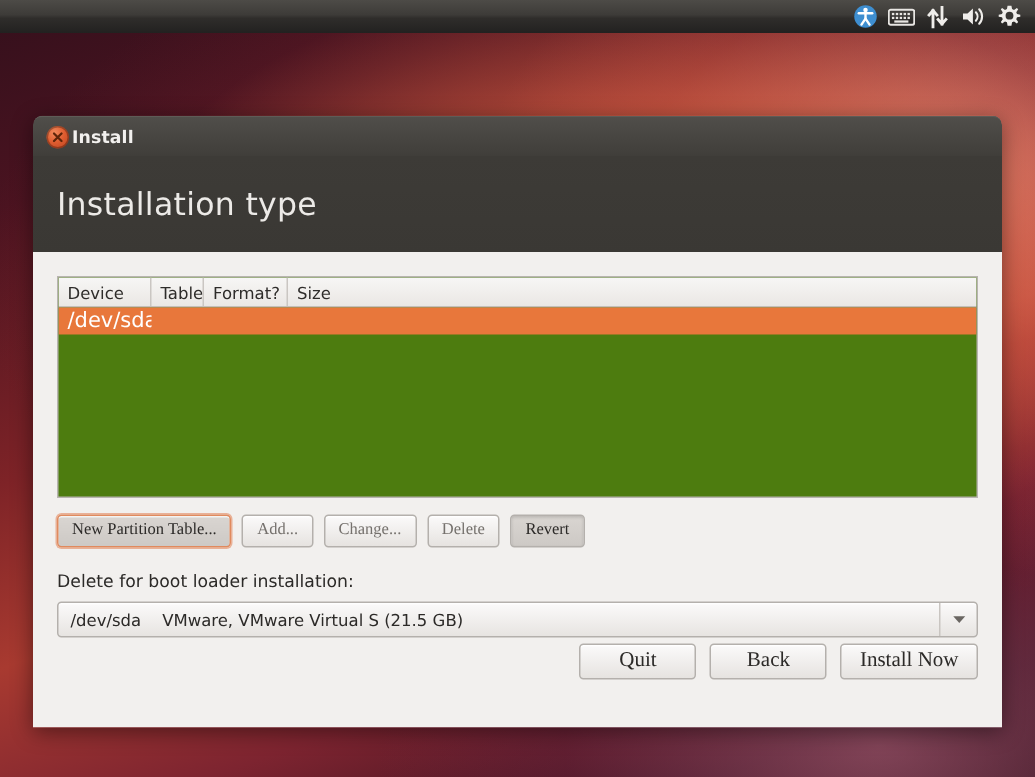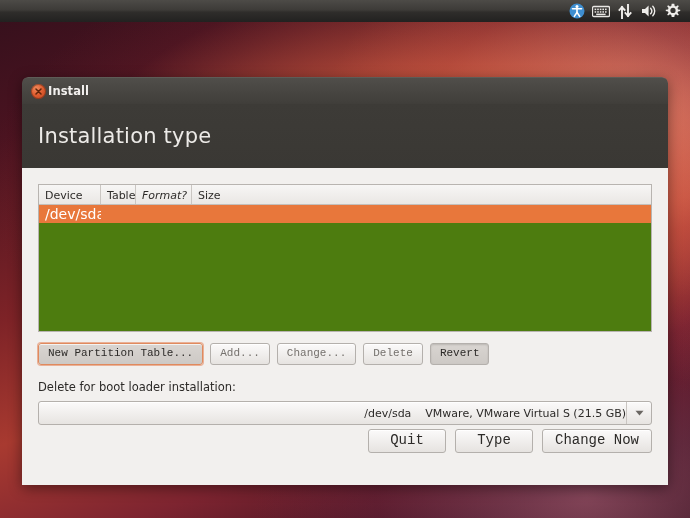--- a/index.html
+++ b/index.html
@@ -136,21 +136,21 @@
     box-sizing: border-box;
     border-right: 1px solid #cac6c2;
     white-space: nowrap;
     overflow: hidden;
     line-height: 17px;
   }
   .th:last-child { border-right: none; }
   .c-device { width: 62px; }
   .c-type { width: 35px; }
   .c-mount { width: 76px; }
-  .c-format { width: 56px; font-style: italic; }
+  .c-format { width: 56px; }
   .c-size { width: 34px; }
   .c-used { flex: 1; }
 
   .table-row {
     display: flex;
     height: 18px;
     align-items: center;
     font-size: 14px;
   }
   .table-row.selected {
@@ -166,21 +166,21 @@
   }
 
   
   #partition-buttons {
     margin-top: 11px;
     display: flex;
     gap: 7px;
     align-items: center;
   }
   .btn {
-    font-family: Liberation Mono, monospace;
+    font-family: Liberation Serif, serif;
     font-size: 11px;
     color: #2c2a28;
     background: linear-gradient(to bottom, #fbfafa 0%, #e6e3e0 100%);
     border: 1px solid #b4b0ac;
     border-radius: 3px;
     padding: 3px 9px 4px 9px;
     line-height: 13px;
     cursor: pointer;
     white-space: nowrap;
     box-shadow: inset 0 1px 0 rgba(255,255,255,0.85);
@@ -205,21 +205,20 @@
     margin-top: 7px;
     height: 24px;
     background: linear-gradient(to bottom, #fbfafa 0%, #e7e4e1 100%);
     border: 1px solid #b4b0ac;
     border-radius: 3px;
     display: flex;
     align-items: center;
     box-sizing: border-box;
     cursor: pointer;
     box-shadow: inset 0 1px 0 rgba(255,255,255,0.8);
-    text-align: right;
   }
   #bootloader-value {
     flex: 1;
     font-size: 11px;
     color: #2c2a28;
     padding-left: 8px;
     white-space: pre;
     overflow: hidden;
   }
   #bootloader-arrow {
@@ -354,18 +353,18 @@
       <div id="bootloader-value">/dev/sda    VMware, VMware Virtual S (21.5 GB)</div>
       <div id="bootloader-arrow">
         <svg width="9" height="6" viewBox="0 0 9 6">
           <path d="M0.5 0.8 L8.5 0.8 L4.5 5.4 Z" fill="#6a6662"></path>
         </svg>
       </div>
     </div>
 
     <div id="action-buttons">
       <button class="btn btn-wide">Quit</button>
-      <button class="btn btn-wide">Type</button>
-      <button class="btn btn-wide">Change Now</button>
+      <button class="btn btn-wide">Back</button>
+      <button class="btn btn-wide">Install Now</button>
     </div>
 
   </div>
 </div>
 
 </body></html>

